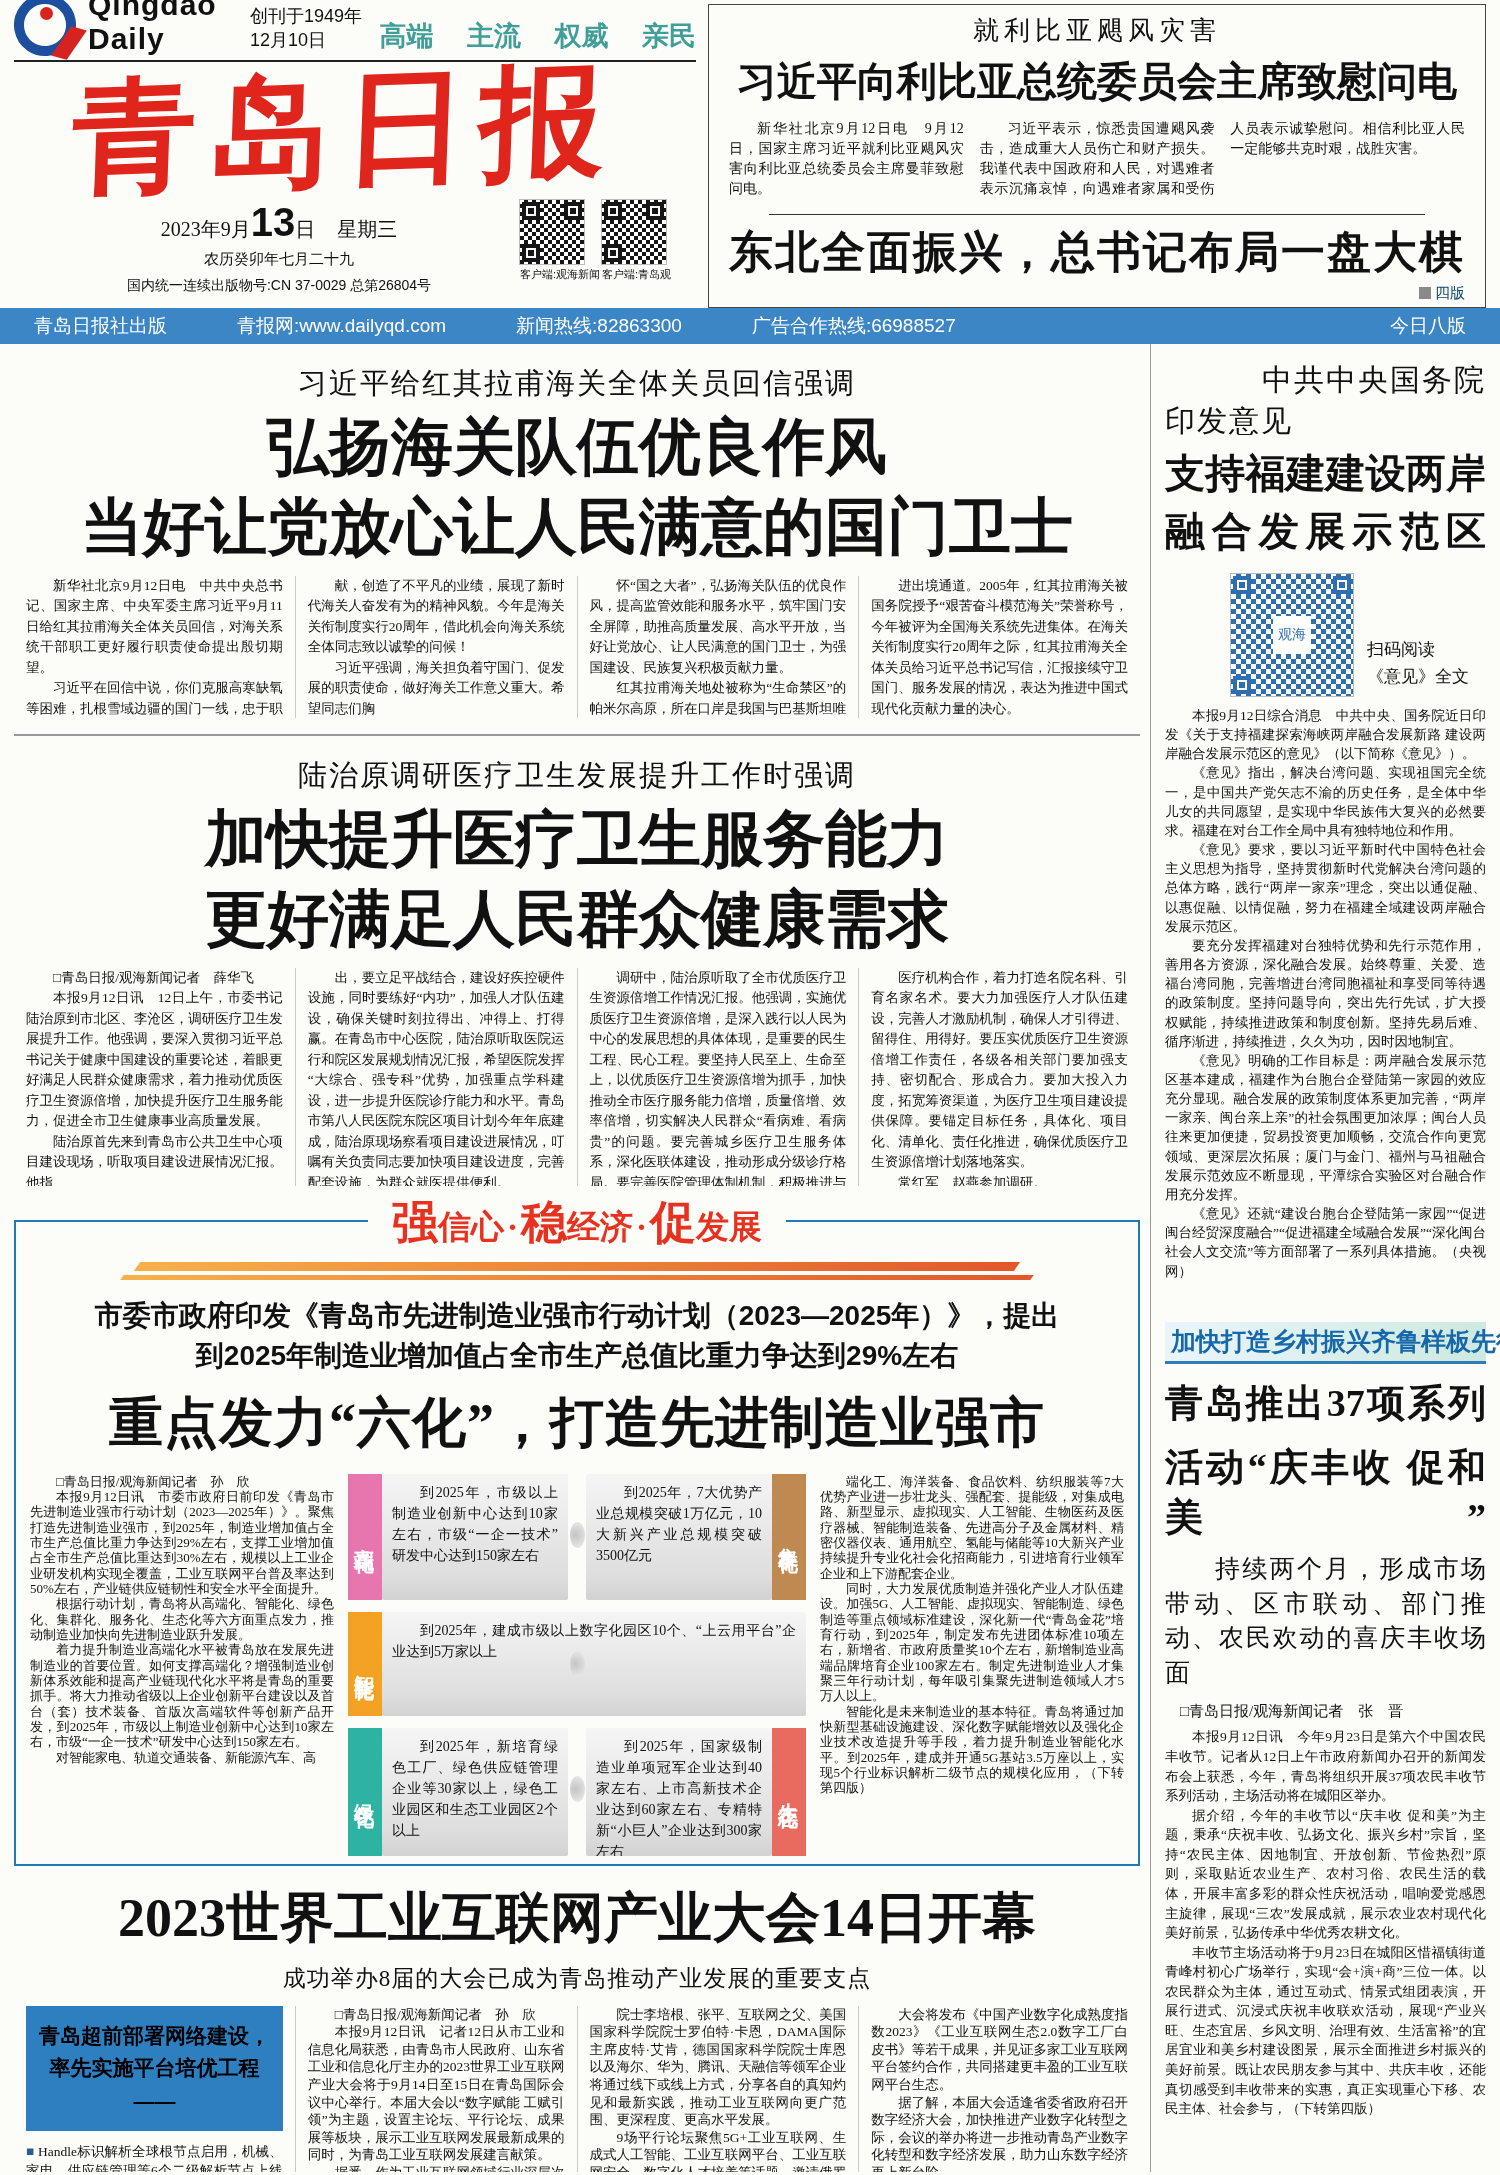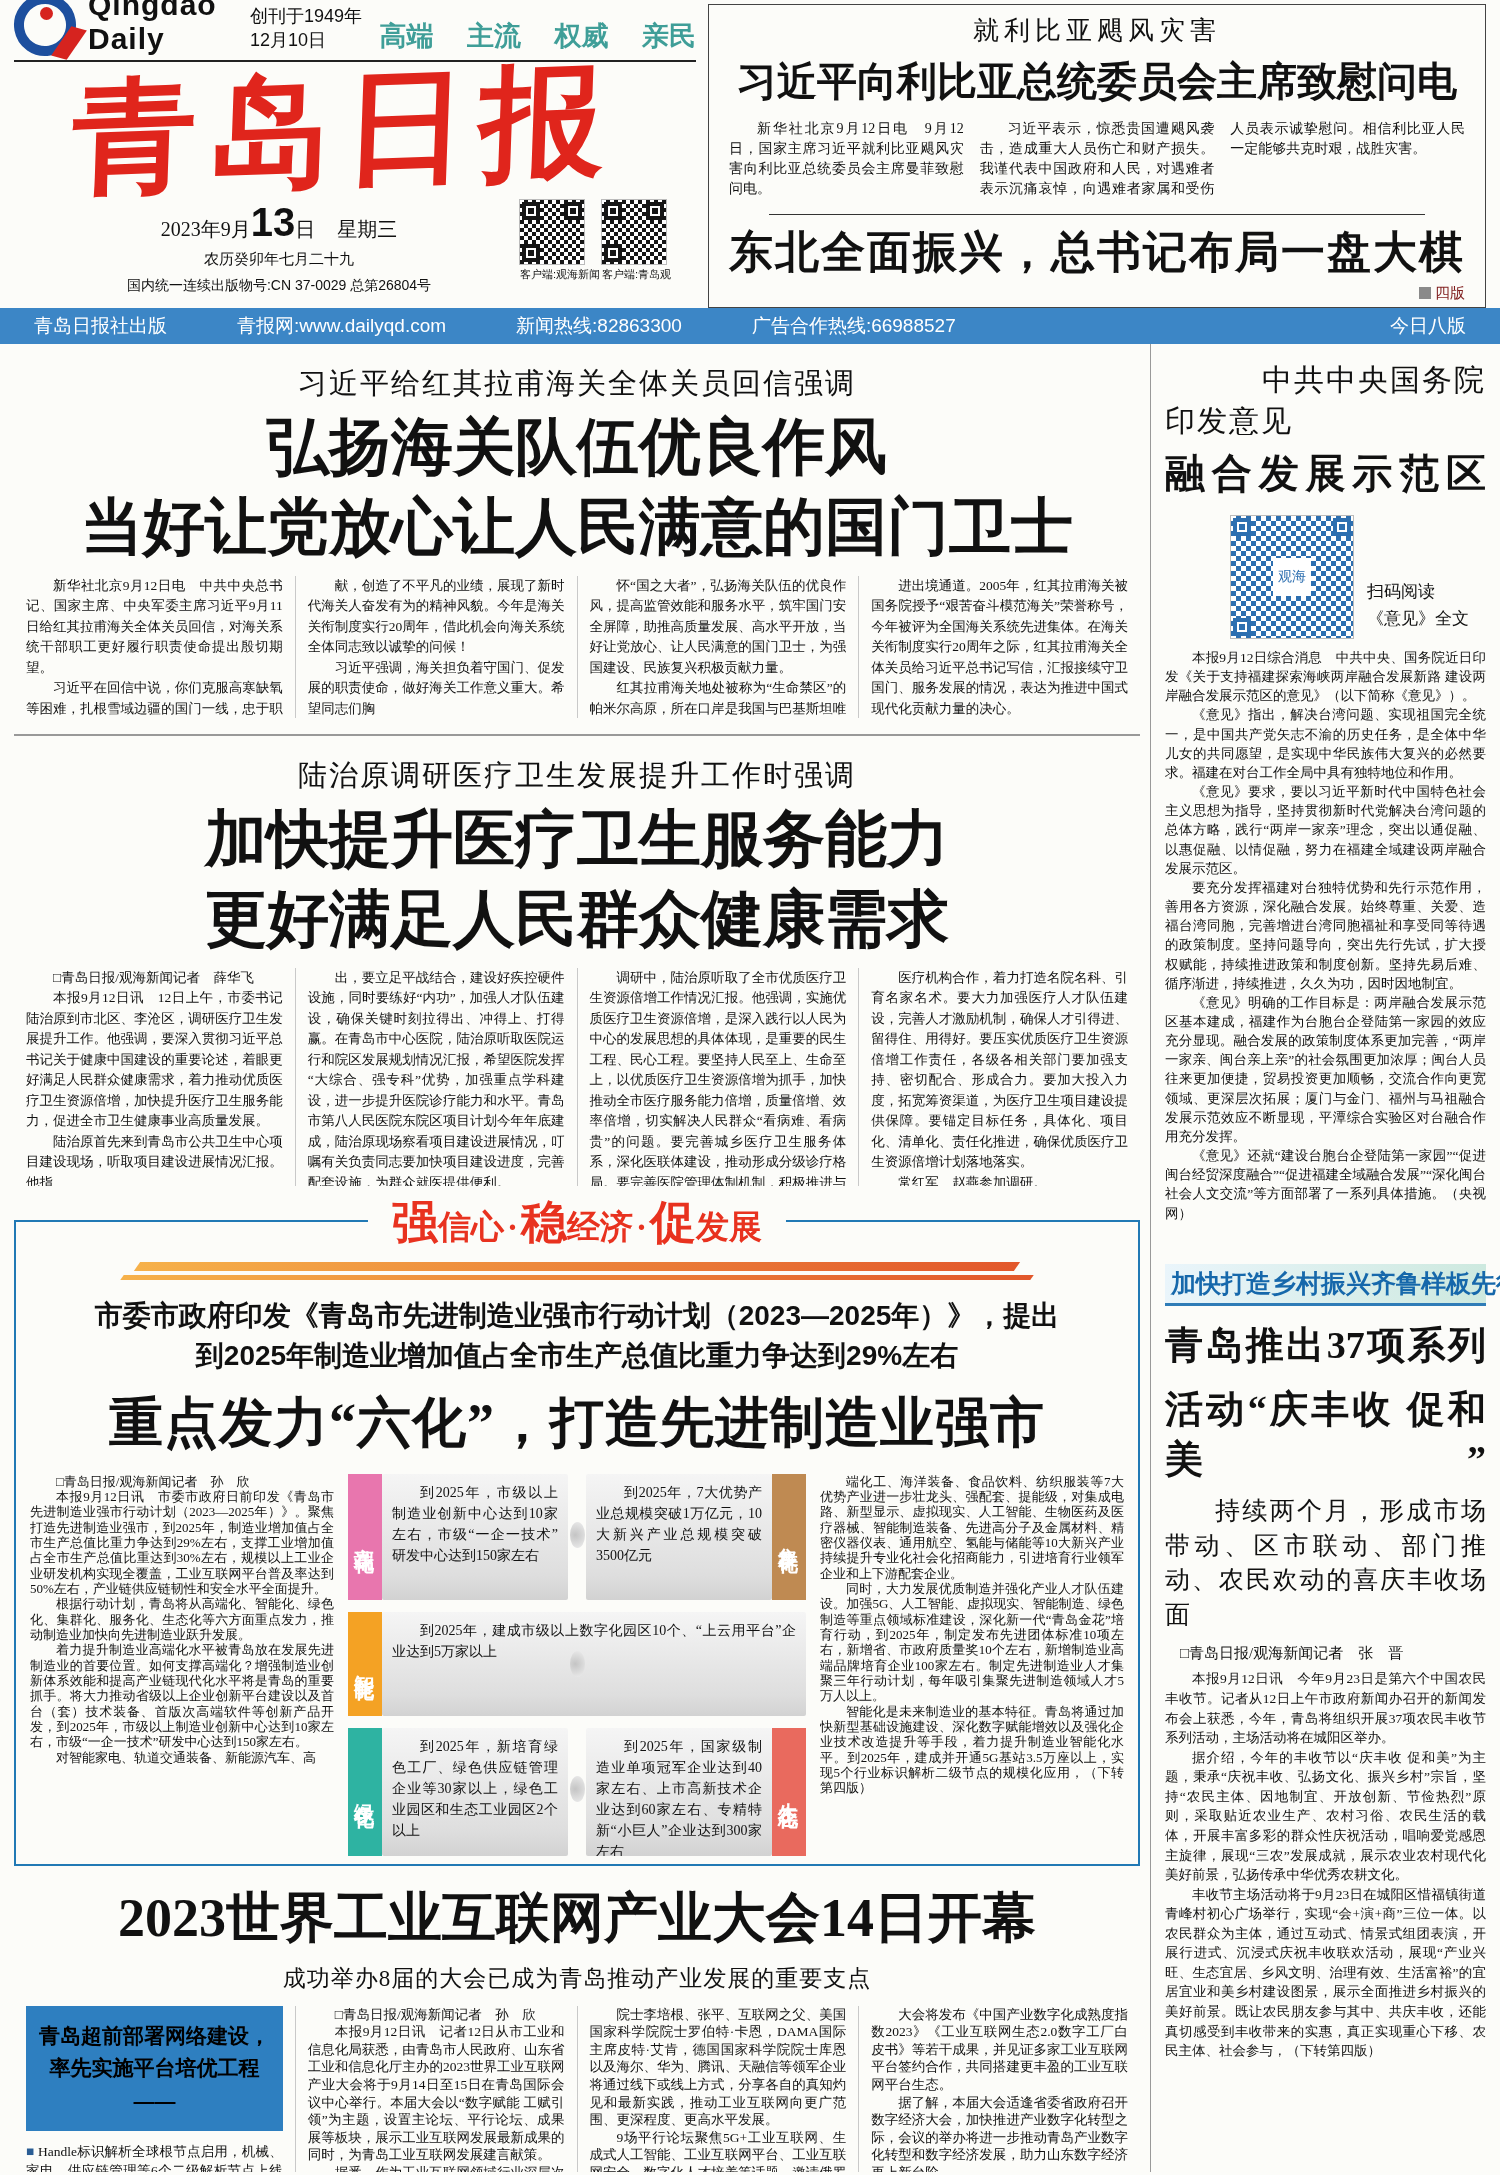--- a/index.html
+++ b/index.html
@@ -43,21 +43,21 @@
   .fm.tl { top:2px; left:2px; } .fm.tr { top:2px; right:2px; } .fm.bl { bottom:2px; left:2px; }
   .qr-label { font-size:11px; margin-top:3px; white-space:nowrap; font-family:"Liberation Sans",sans-serif; }
 
   .mh-right { flex:1; border:1.5px solid #444; margin-left:12px; padding:8px 20px 4px; display:flex; flex-direction:column; }
   .hu-kicker { text-align:center; font-size:26px; font-family:"Liberation Sans",sans-serif; letter-spacing:5px; }
   .hu-headline { text-align:center; font-size:40px; font-weight:bold; margin:6px 0 10px; white-space:nowrap; }
   .hu-body { column-count:3; column-gap:16px; font-size:14px; line-height:1.42; text-align:justify; height:96px; overflow:hidden; }
   .hu-body p { text-indent:2em; }
   .mh-hr { border:none; border-top:1.5px solid #333; margin:12px 40px 8px; }
   .db-headline { text-align:center; font-size:44px; font-weight:bold; letter-spacing:2px; white-space:nowrap; }
-  .page-ref { text-align:right; font-size:15px; font-family:"Liberation Sans",sans-serif; color:#7f1d1d; margin-top:2px; }
+  .page-ref { text-align:right; font-size:15px; font-family:"Liberation Sans",sans-serif; color:#0c4a6e; margin-top:2px; }
   .sq { display:inline-block; width:12px; height:12px; background:#8a8a8a; margin-right:4px; vertical-align:-1px; }
 
   
   .blue-bar { height:36px; background:#3c86c6; color:#fff; display:flex; align-items:center;
     font-size:19px; font-family:"Liberation Sans",sans-serif; padding:0 34px; }
   .blue-bar span { margin-right:70px; white-space:nowrap; }
   .blue-bar .right { margin-left:auto; margin-right:0; }
 
   
   .content { display:flex; padding:0 14px; height:1828px; overflow:hidden; }
@@ -344,20 +344,21 @@
               <p>大会将发布《中国产业数字化成熟度指数2023》《工业互联网生态2.0数字工厂白皮书》等若干成果，并见证多家工业互联网平台签约合作，共同搭建更丰盈的工业互联网平台生态。</p>
               <p>据了解，本届大会适逢省委省政府召开数字经济大会，加快推进产业数字化转型之际，会议的举办将进一步推动青岛产业数字化转型和数字经济发展，助力山东数字经济再上新台阶。</p>
             </div>
         </div>
       </div>
     </div>
 
     <div class="right-col">
       <div class="fj-kicker1">中共中央国务院</div>
       <div class="fj-kicker2">印发意见</div>
+      <div class="fj-headline">支持福建建设两岸</div>
       <div class="fj-headline">融合发展示范区</div>
       <div class="qr-row">
         <div class="qr big blue">
           <span class="fm tl"></span>
             <span class="fm tr"></span>
             <span class="fm bl"></span>
           <span class="qr-center">观海</span>
         </div>
         <div class="qr-caption">
           <div>扫码阅读</div>

